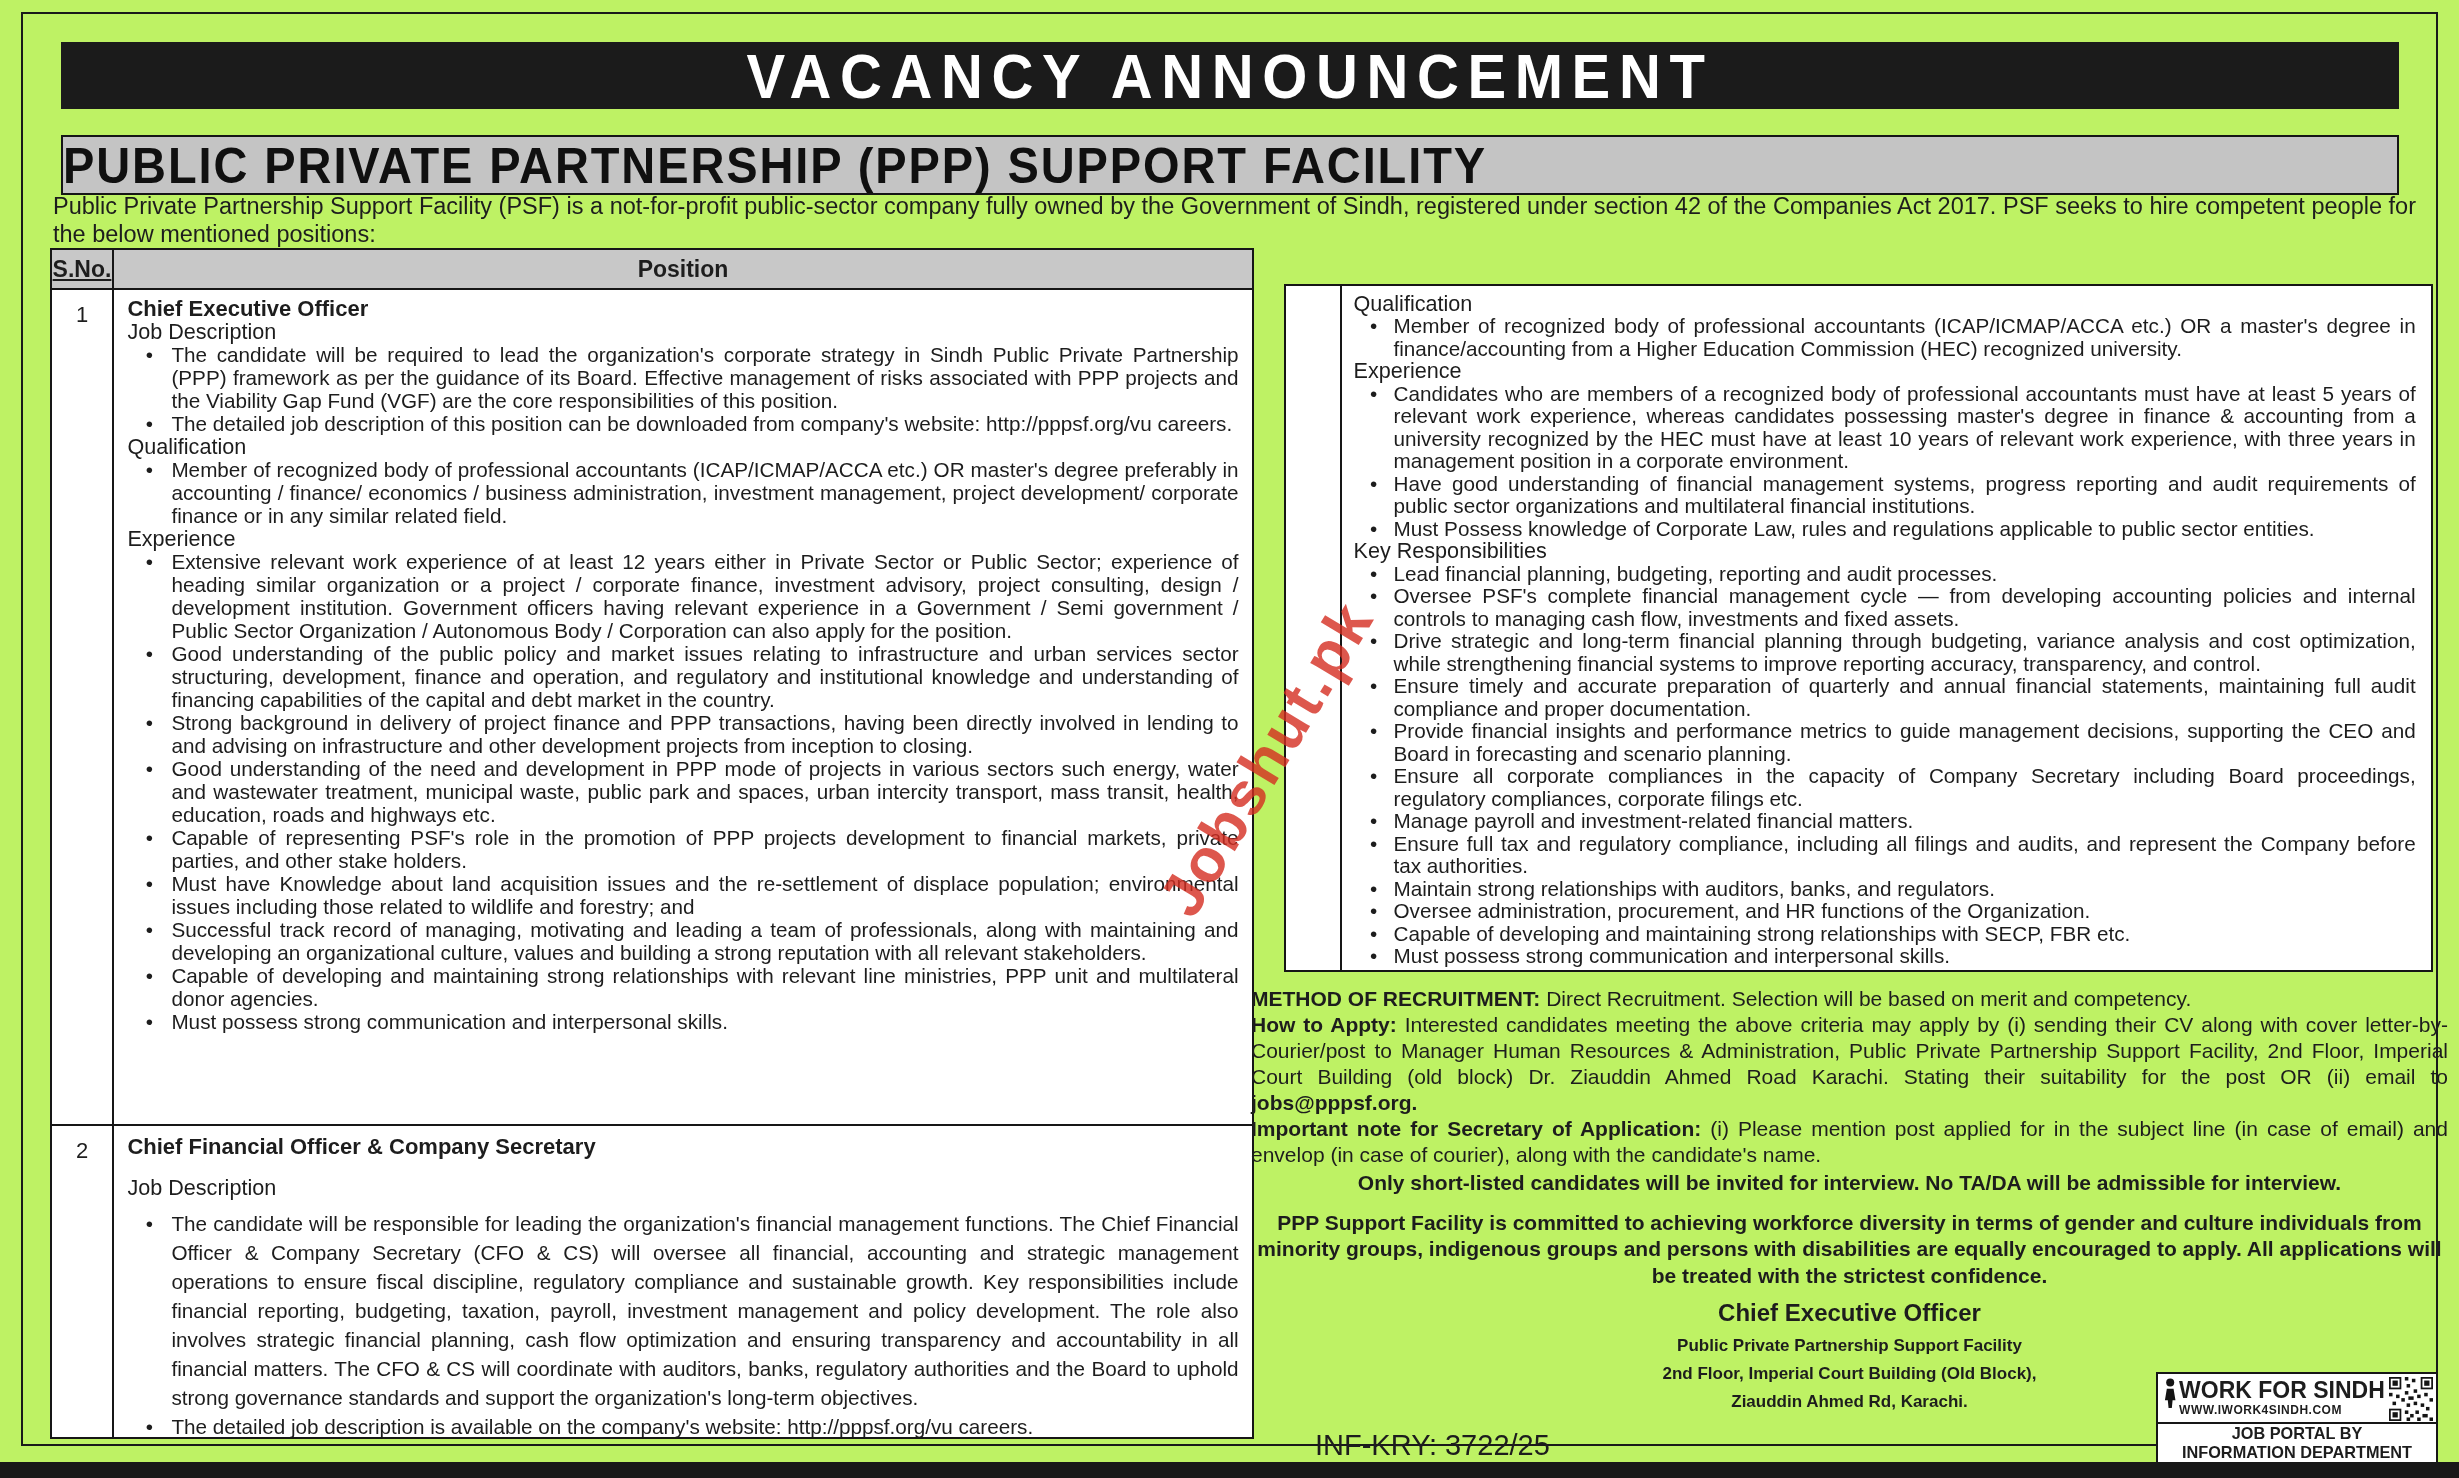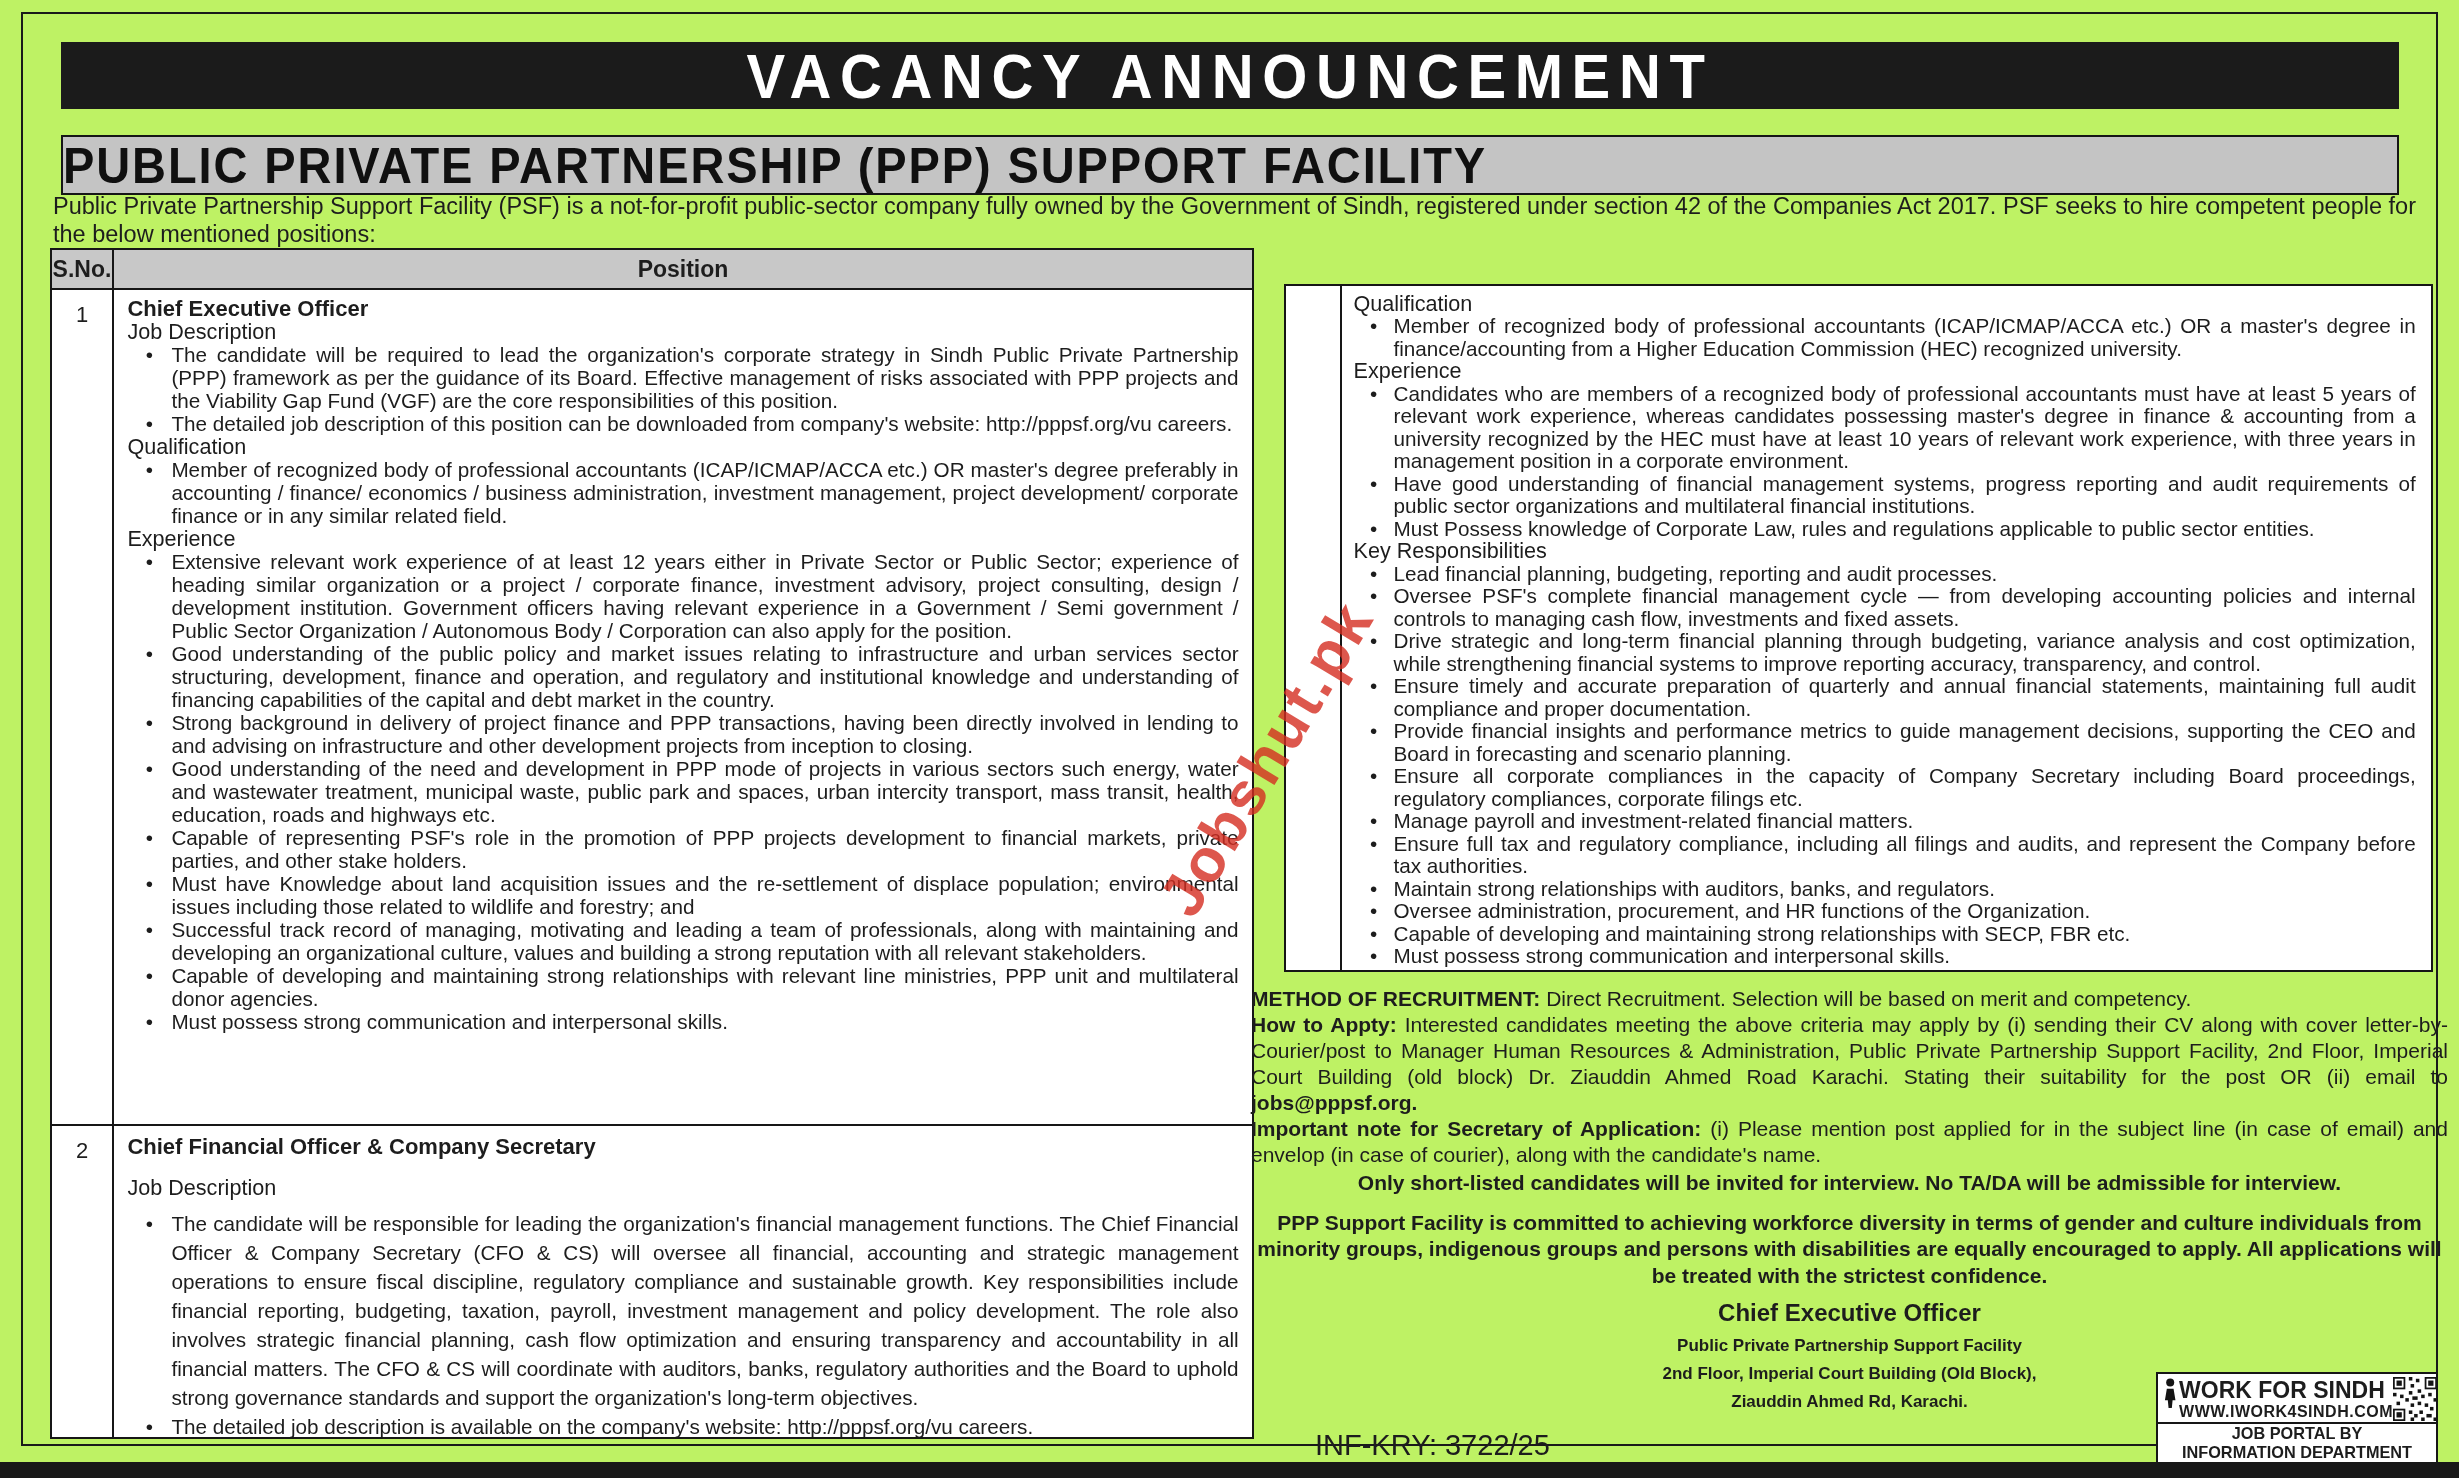--- a/index.html
+++ b/index.html
@@ -16,21 +16,21 @@
            border:2.9px solid #161616;box-sizing:border-box;display:flex;align-items:center;justify-content:flex-start;margin-top:10px;}
   .graybar span{color:#101010;font-size:47px;font-weight:bold;letter-spacing:1.9px;transform:scaleY(1.05);white-space:nowrap;}
 
   .intro{position:absolute;left:53px;top:192px;width:2363px;font-size:23.5px;line-height:28px;text-align:justify;}
 
   
   .postable{position:absolute;left:50px;top:248px;width:1204px;height:1191px;border:2.9px solid #161616;
             box-sizing:border-box;display:flex;flex-direction:column;background:#fff;}
   .thead{display:flex;height:38px;background:#c8c8c8;border-bottom:2.9px solid #161616;
          font-weight:bold;font-size:23px;flex:0 0 auto;}
-  .th-sno{width:60px;border-right:2.9px solid #161616;display:flex;align-items:center;justify-content:center;}
+  .th-sno{width:60px;border-right:2.9px solid #161616;display:flex;align-items:center;justify-content:center;text-decoration:underline;}
   .th-pos{flex:1;display:flex;align-items:center;justify-content:center;}
   .trow{display:flex;border-bottom:2.9px solid #161616;overflow:hidden;}
   .trow:last-child{border-bottom:none;flex:1;}
   .row-1{height:834px;flex:0 0 auto;}
   .cell-sno{width:60px;border-right:2.9px solid #161616;text-align:center;padding-top:11.5px;font-size:22px;flex:0 0 auto;}
   .cell-pos{flex:1;padding:6.7px 9.6px 3.8px 13.4px;overflow:hidden;}
   .pos-title{font-weight:bold;font-size:22px;}
   .sec-heading{font-weight:normal;font-size:21.6px;}
   .bullet{display:flex;}
   .bullet .dot{flex:0 0 44px;text-align:center;}
@@ -58,21 +58,21 @@
   .sig-line{font-weight:bold;font-size:17px;line-height:28px;}
 
   .ref{position:absolute;left:1315px;top:1429px;font-size:29px;}
 
   .logobox{position:absolute;left:2156px;top:1372px;width:282px;height:92px;border:2.9px solid #161616;
            box-sizing:border-box;background:#fff;overflow:hidden;}
   .logo-top{display:flex;align-items:flex-start;padding:2.9px 2.9px 0 4.8px;}
   .logo-person{flex:0 0 auto;margin-top:1px;}
   .logo-mid{flex:1;padding-left:1.9px;}
   .logo-brand{font-weight:bold;font-size:23px;letter-spacing:0px;transform:scaleY(1.05);white-space:nowrap;}
-  .logo-url{font-weight:bold;font-size:16px;letter-spacing:0.5px;margin-top:-1px;}
+  .logo-url{font-weight:bold;font-size:12px;letter-spacing:0.5px;margin-top:-1px;}
   .qr{flex:0 0 auto;}
   .logo-divider{border-top:2.9px solid #161616;margin-top:1px;}
   .logo-caption{text-align:center;font-weight:bold;font-size:16.3px;line-height:18px;transform:scaleY(1.05);}
 
   .watermark{position:absolute;left:1145px;top:892px;transform:rotate(-59deg);transform-origin:0 0;
              font-size:61px;font-weight:bold;letter-spacing:2.9px;color:rgba(212,45,33,0.8);
              white-space:nowrap;z-index:6;pointer-events:none;}
 </style>
 </head>
 <body>

